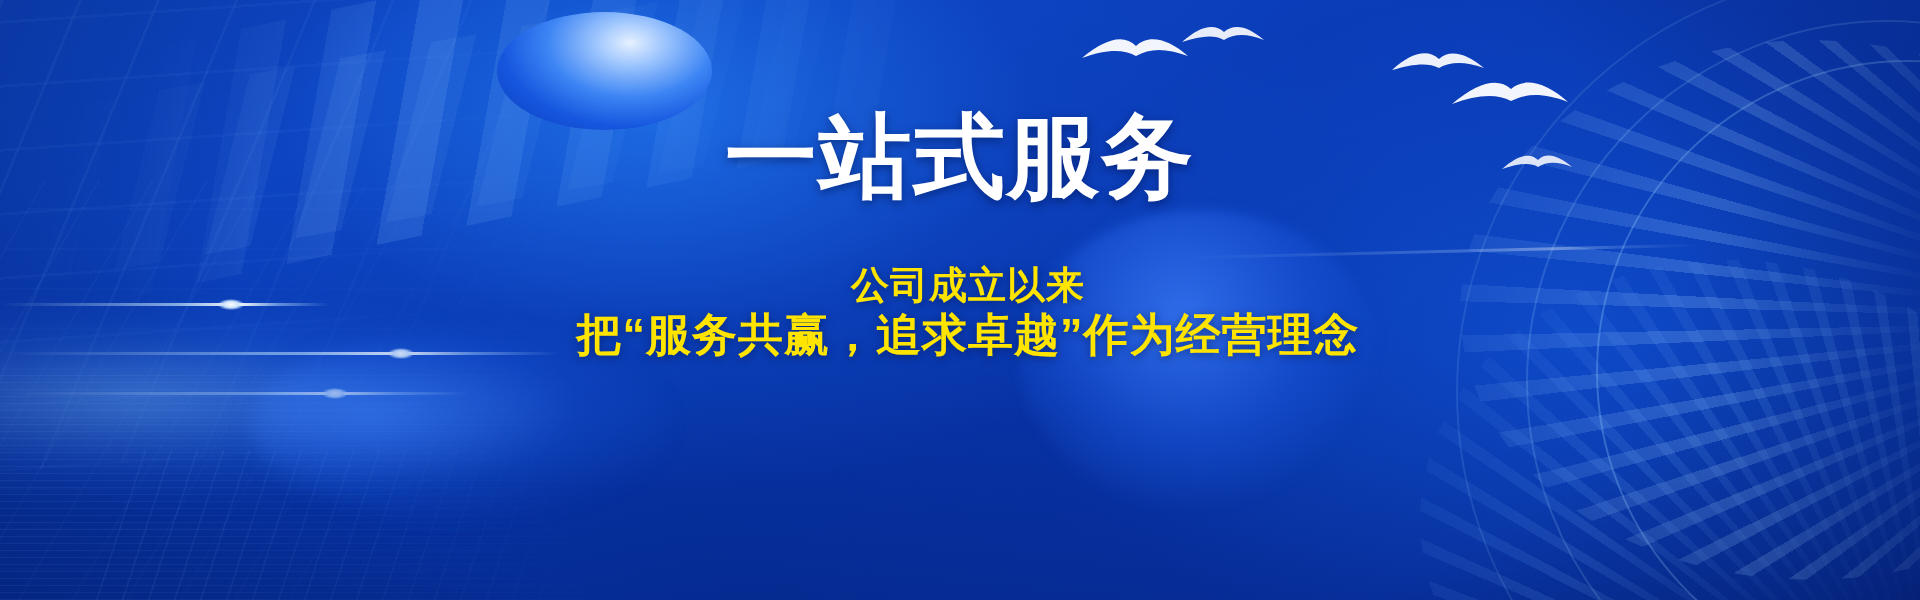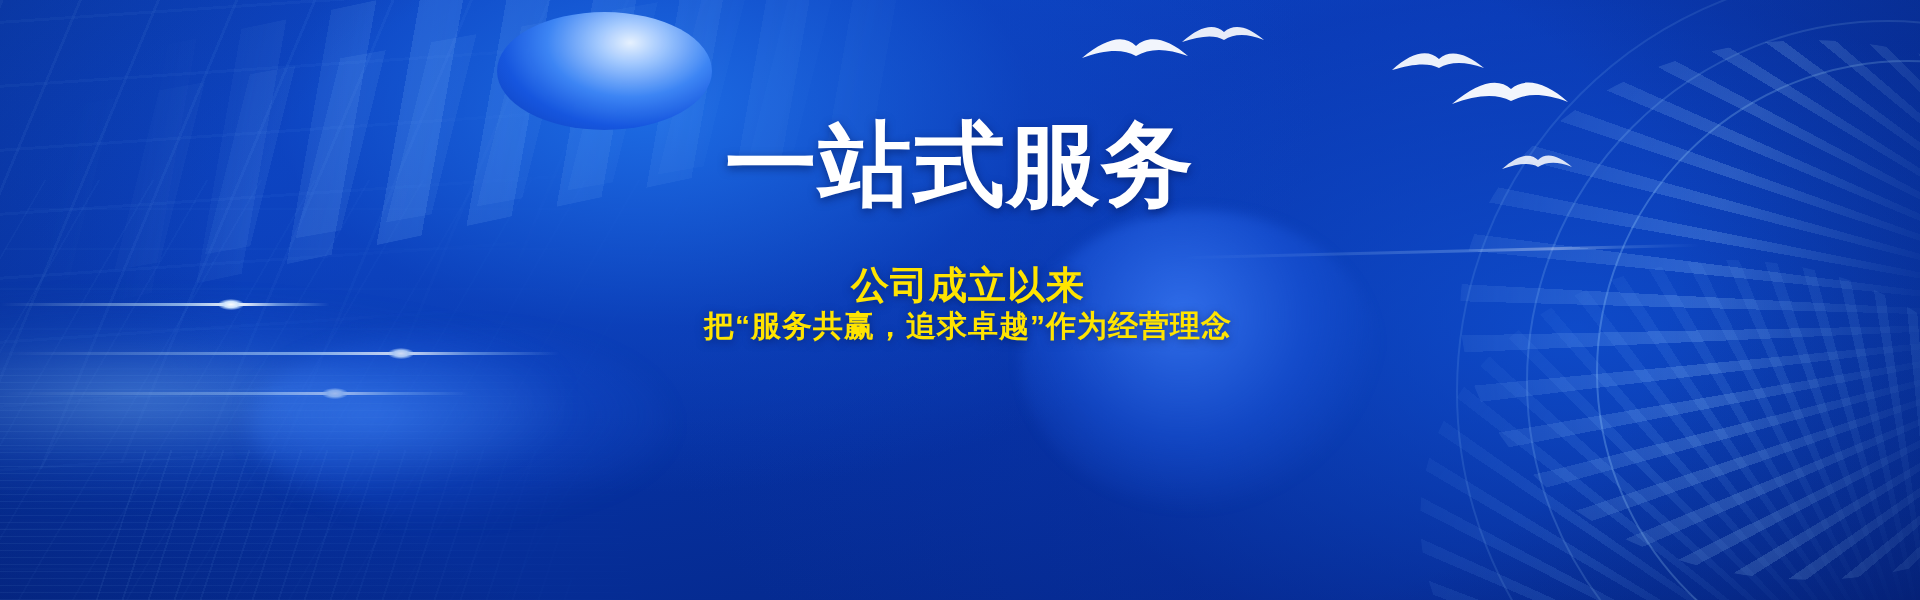--- a/index.html
+++ b/index.html
@@ -183,21 +183,21 @@
   }
 
   
   .bird { position: absolute; }
   .bird svg { display: block; }
 
   
   .headline-row {
     position: absolute;
     left: 0; right: 0;
-    top: 80px;
+    top: 72px;
     display: flex;
     justify-content: center;
     align-items: flex-end;
     gap: 0px;
     text-align: right;
   }
   .headline-white {
     font-size: 92px;
     line-height: 1;
     font-weight: 700;
@@ -226,21 +226,21 @@
     color: #ffe400;
     font-weight: 700;
     font-size: 40px;
     line-height: 1.22;
     letter-spacing: 1px;
     text-shadow: 0 2px 8px rgba(0,20,80,0.55);
   }
   .subtitle .line { display: block; white-space: nowrap; padding-left: 16px; }
   .subtitle .line.l1 { font-size: 38px; }
   .subtitle .line.l2 { font-size: 41px; }
-  .subtitle .line.l3 { font-size: 30px; }
+  .subtitle .line.l3 { font-size: 45px; }
 </style>
 </head>
 <body>
 
 <div id="banner">
 
   <div class="layer">
     <div class="grid-left"></div>
     <div class="grid-left2"></div>
     <div class="strip-band"></div>

